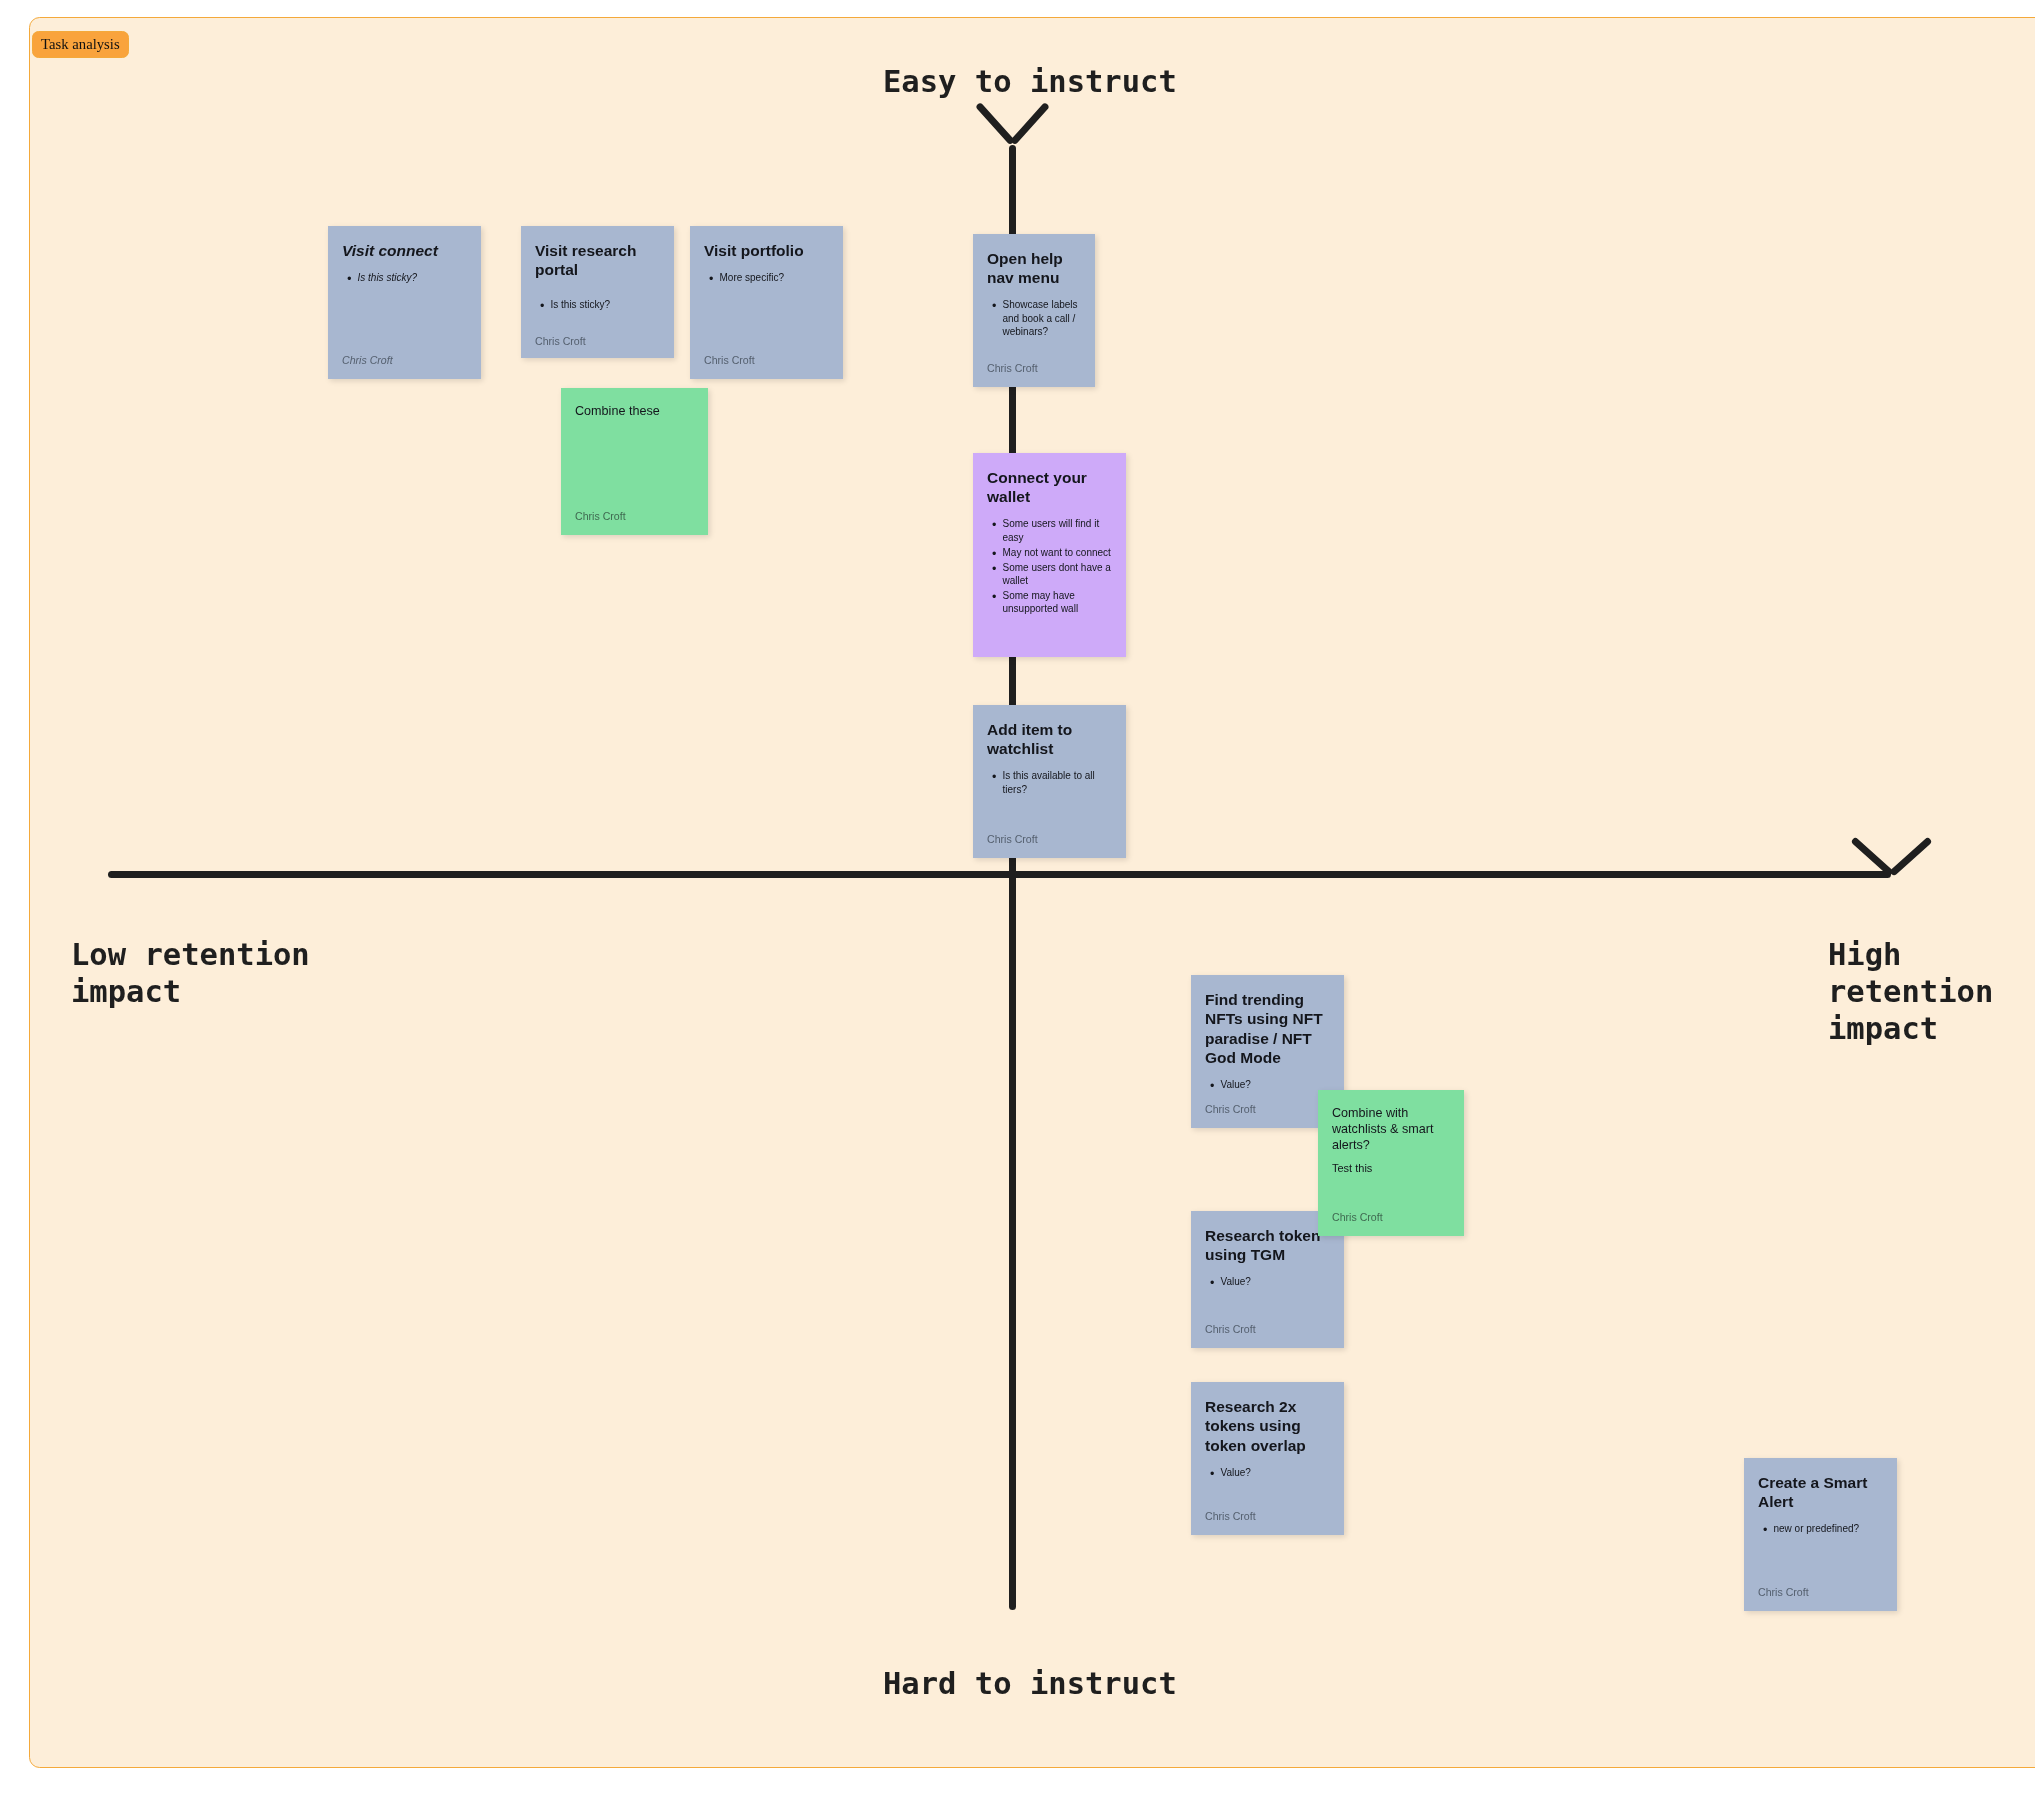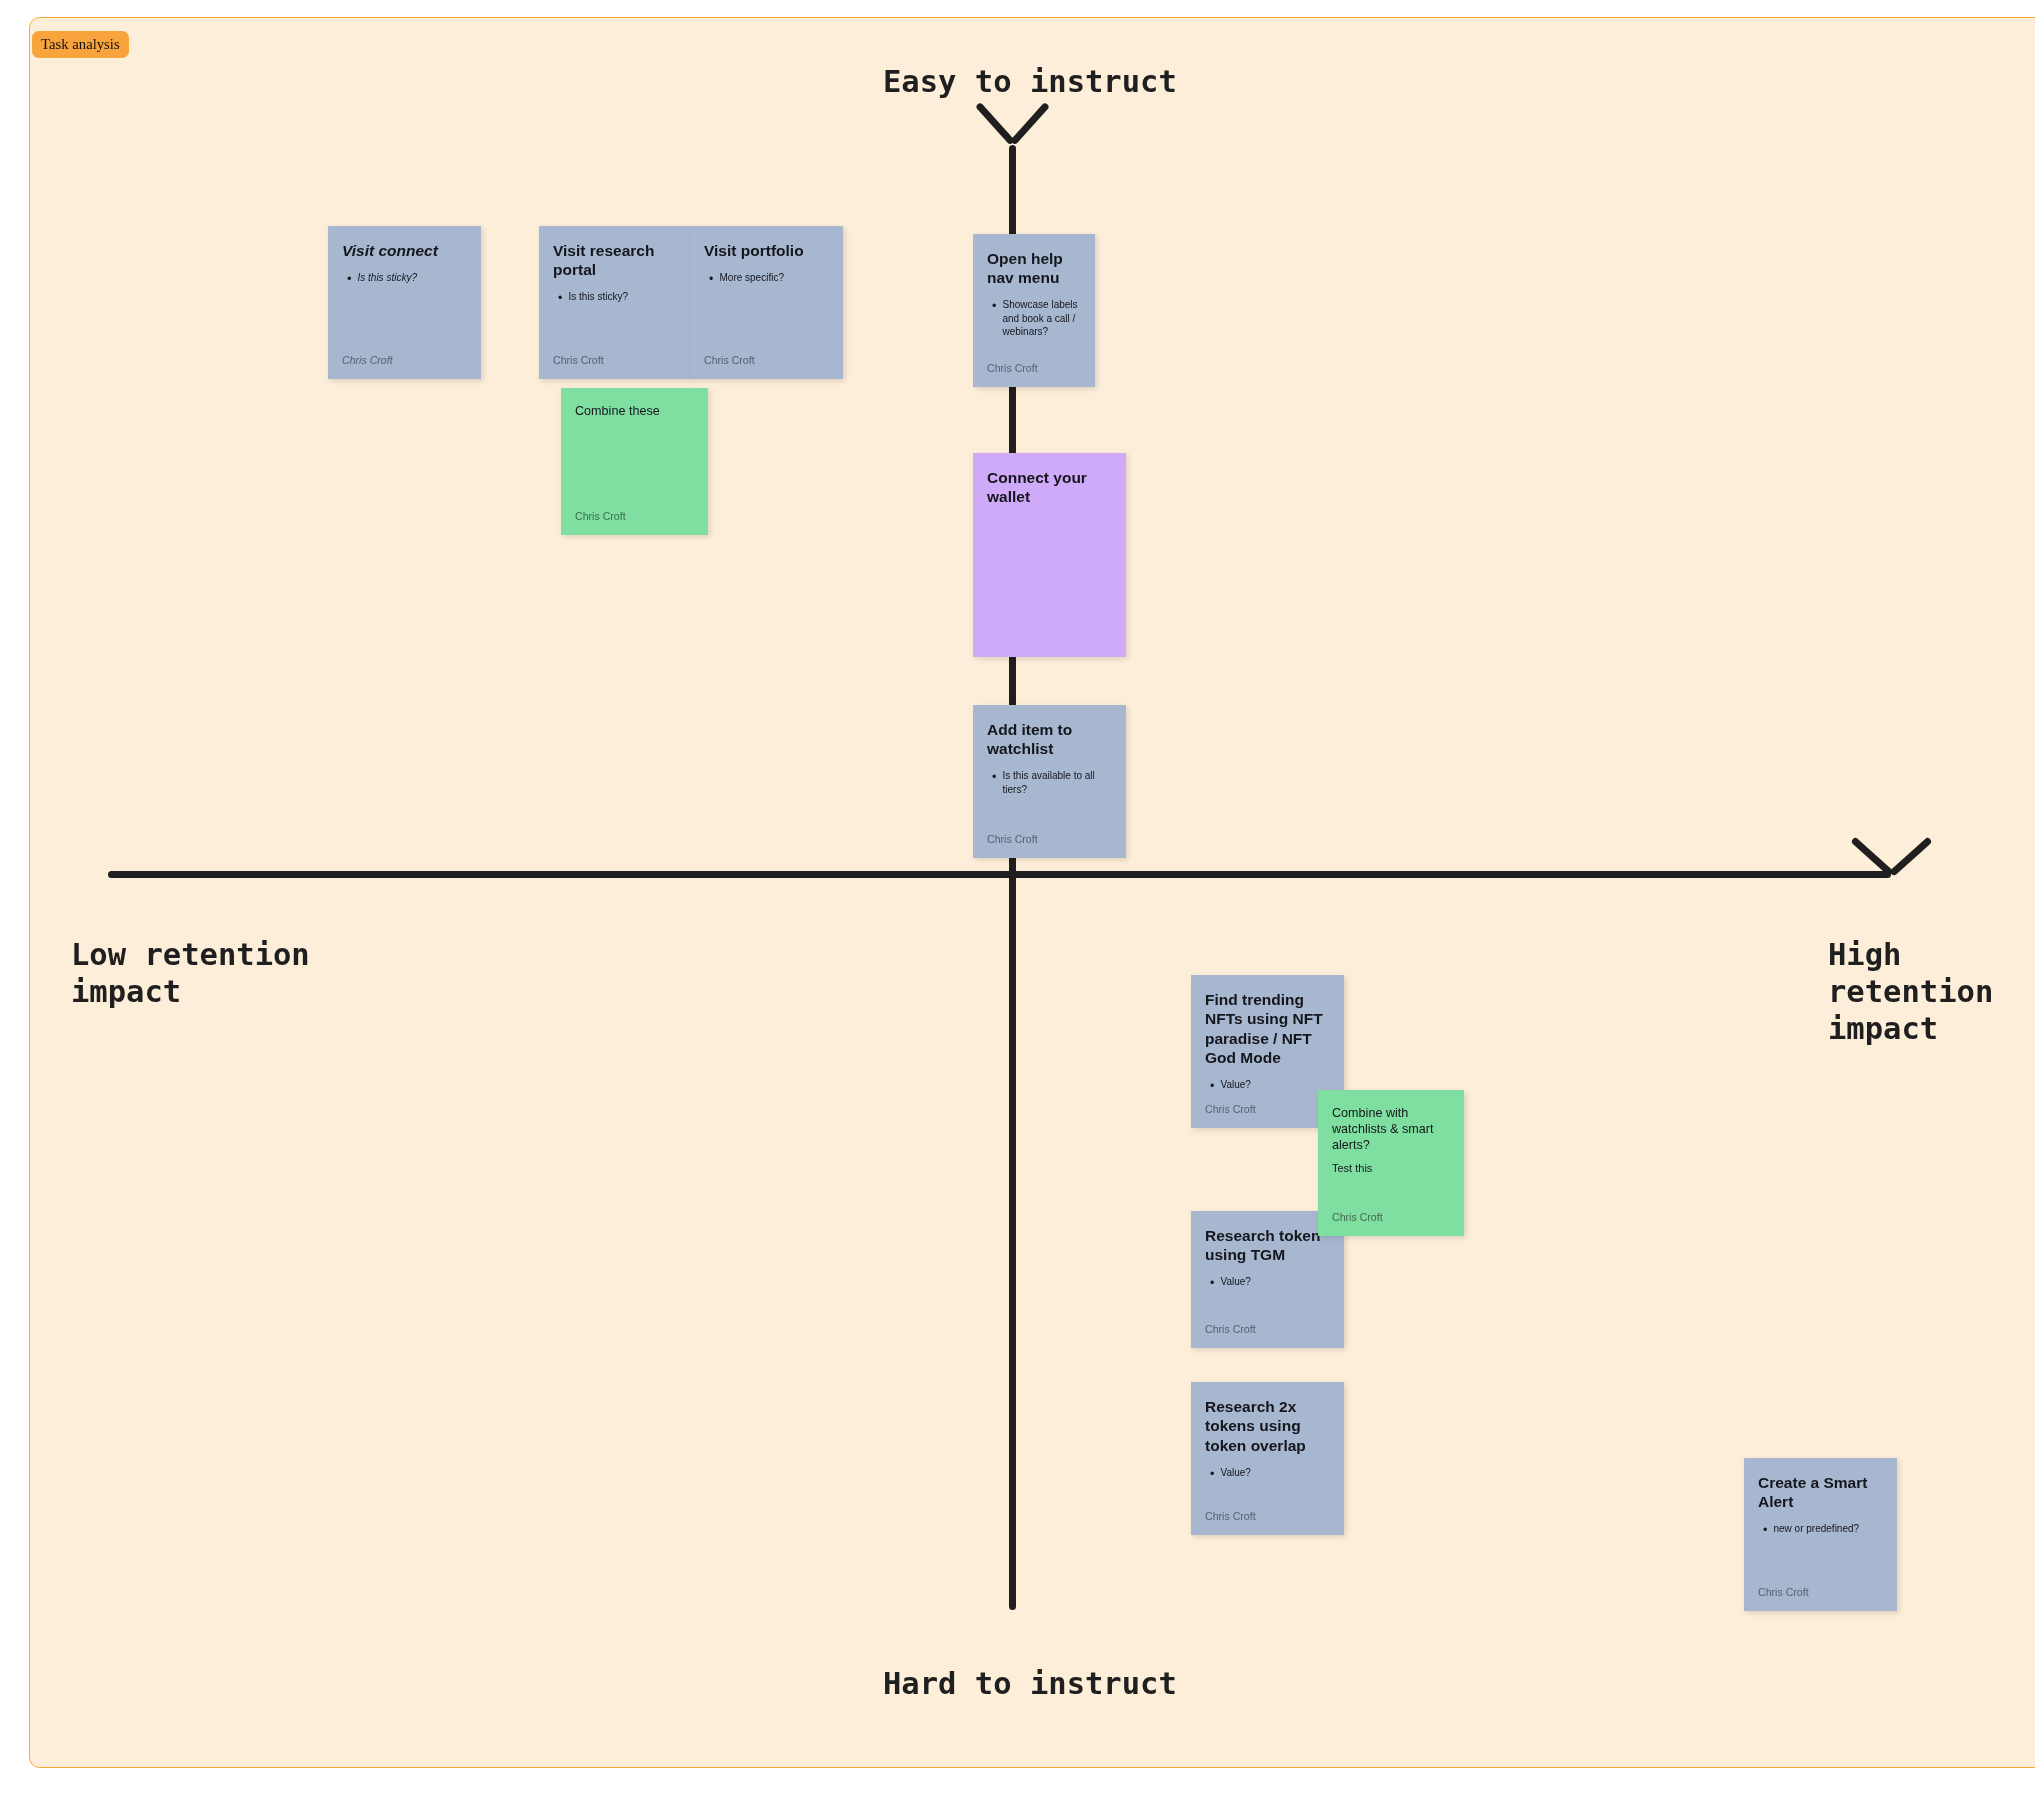--- a/index.html
+++ b/index.html
@@ -192,21 +192,21 @@
 impact</div>
 
 <div class="note blue" style="left:328px;  top:226px;  width:153px; height:153px;  z-index:5;font-style:italic;">
     <div class="note-title">Visit connect</div>
     <ul class="note-body">
       <li>Is this sticky?</li>
     </ul>
     <div class="note-spacer"></div>
     <div class="note-author">Chris Croft</div>
   </div>
-<div class="note blue" style="left:539px; top:226px;  width:153px; height:153px;  z-index:5;">
+<div class="note blue" style="left:521px; top:226px;  width:153px; height:132px;  z-index:5;gap:8px;">
     <div class="note-title">Visit research portal</div>
     <ul class="note-body">
       <li>Is this sticky?</li>
     </ul>
     <div class="note-spacer"></div>
     <div class="note-author">Chris Croft</div>
   </div>
 <div class="note blue" style="left:690px; top:226px;  width:153px; height:153px;  z-index:5;">
     <div class="note-title">Visit portfolio</div>
     <ul class="note-body">
@@ -223,20 +223,26 @@
 <div class="note blue" style="left:973px; top:234px;  width:122px; height:153px;  z-index:7;">
     <div class="note-title">Open help nav menu</div>
     <ul class="note-body">
       <li>Showcase labels and book a call / webinars?</li>
     </ul>
     <div class="note-spacer"></div>
     <div class="note-author">Chris Croft</div>
   </div>
 <div class="note purple" style="left:973px; top:453px; width:153px; height:204px; z-index:7;">
     <div class="note-title">Connect your wallet</div>
+    <ul class="note-body">
+      <li>Some users will find it easy</li>
+      <li>May not want to connect</li>
+      <li>Some users dont have a wallet</li>
+      <li>Some may have unsupported wall</li>
+    </ul>
     <div class="note-spacer"></div>
   </div>
 <div class="note blue" style="left:973px; top:705px; width:153px; height:153px; z-index:7;">
     <div class="note-title">Add item to watchlist</div>
     <ul class="note-body">
       <li>Is this available to all tiers?</li>
     </ul>
     <div class="note-spacer"></div>
     <div class="note-author">Chris Croft</div>
   </div>

